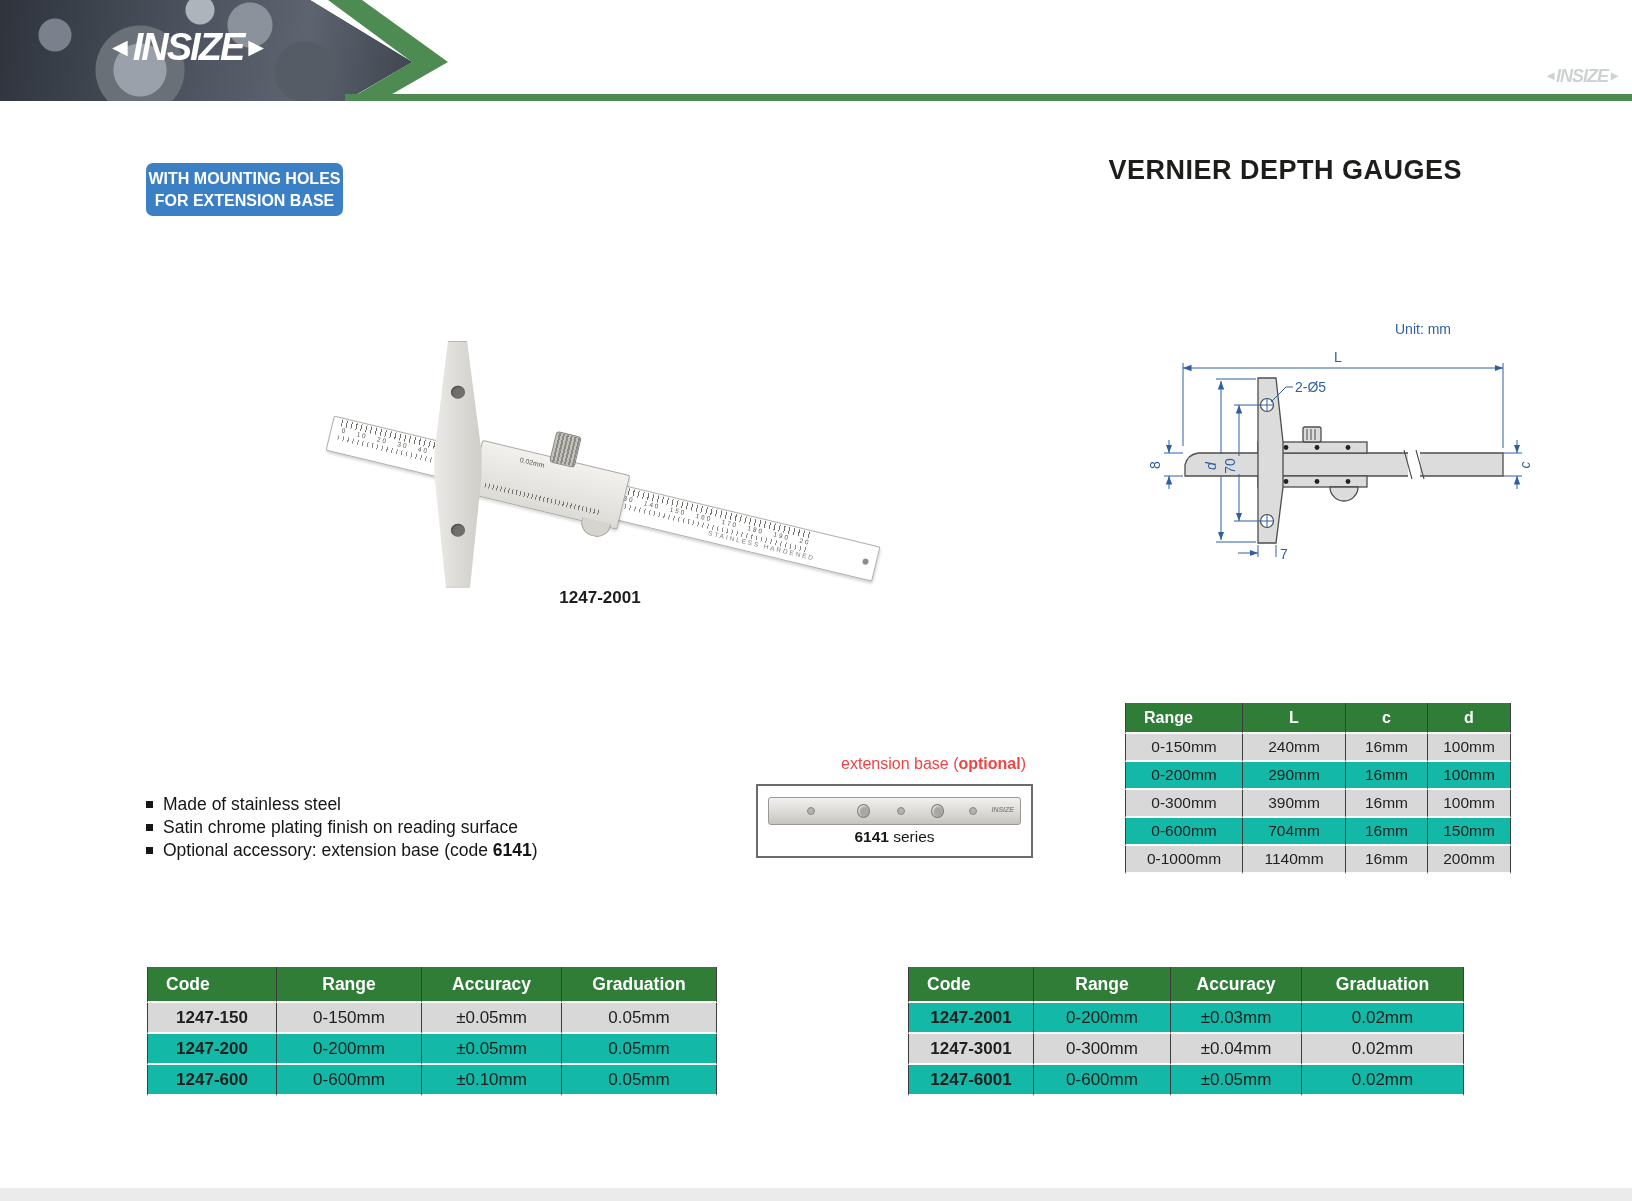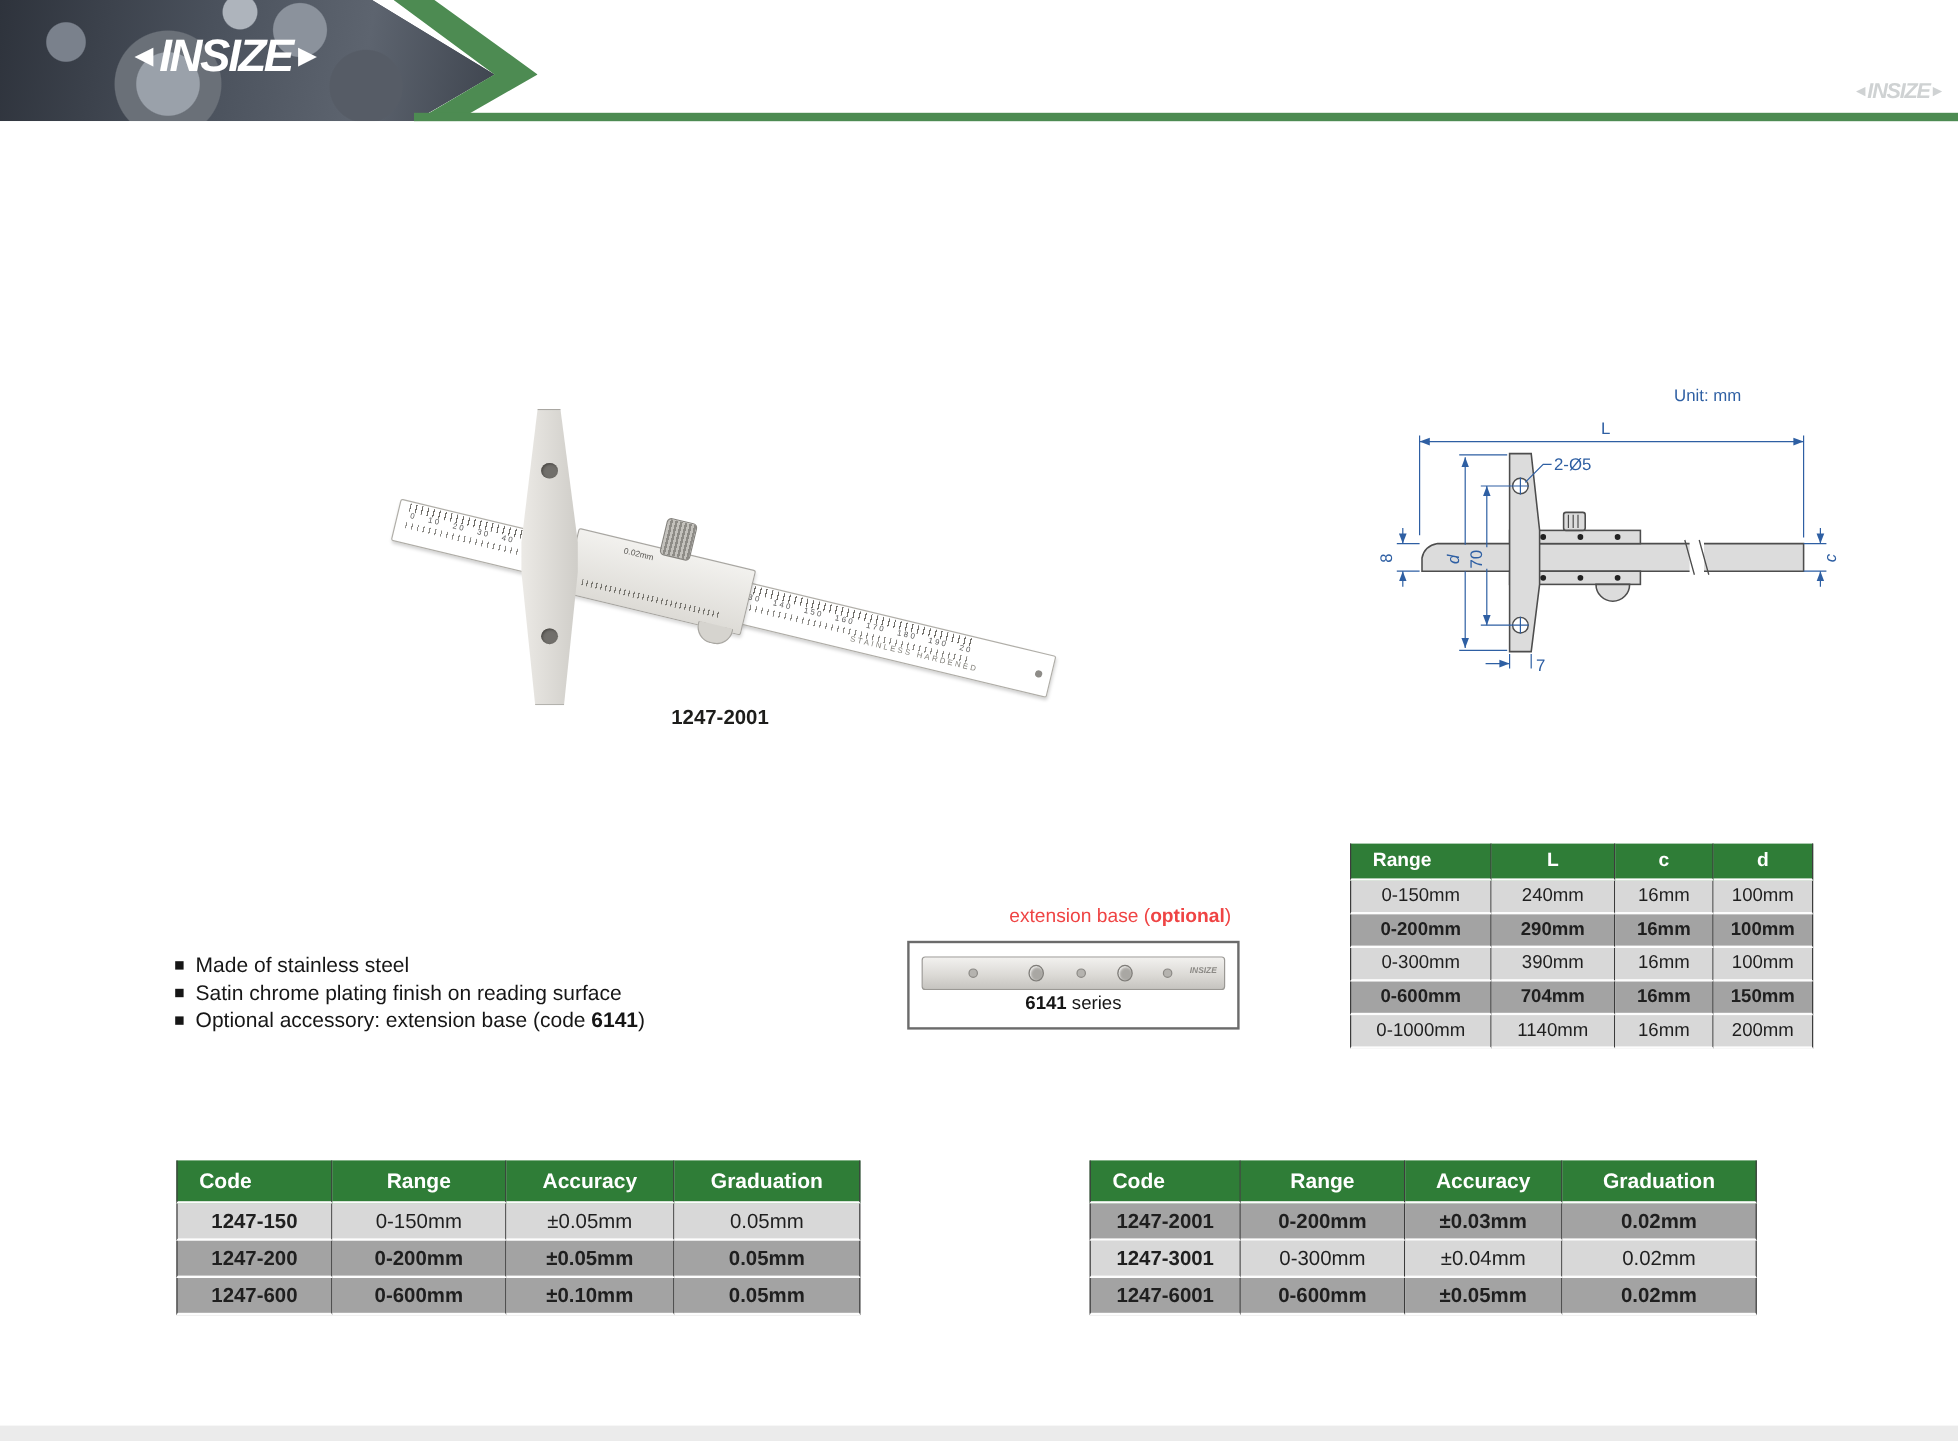--- a/index.html
+++ b/index.html
@@ -74,21 +74,21 @@
   .dim{stroke:var(--draw-blue,#2e5fa3);stroke-width:1;fill:none;}
 
   
   table.cat{position:absolute;border-collapse:separate;border-spacing:0;table-layout:fixed;}
   .cat th{background:var(--table-green,#2f7d37);color:#fff;font-weight:bold;}
   .cat th,.cat td{border-right:1px solid #3c3c3c;border-bottom:2px solid #fdfdfd;text-align:center;
     overflow:hidden;white-space:nowrap;}
   .cat th.first,.cat td.first{border-left:1px solid #3c3c3c;text-align:center;}
   .cat th.first{text-align:left;padding-left:18px;}
   .cat tr.dark td{background:#d8d8d8;}
-  .cat tr.light td{background:#a3a3a3;font-weight:bold;}
+  .cat tr.light td{background:#14b8a6;}
   .dimtbl{left:1125px;top:703px;width:386px;}
   .dimtbl th{height:27px;font-size:16px;}
   .dimtbl td{height:24px;font-size:15.5px;}
   .spec th{height:32px;font-size:17.5px;}
   .spec td{height:27px;font-size:17px;}
   .spec td.first{font-weight:bold;}
   .tleft{left:147px;top:967px;width:570px;}
   .tright{left:908px;top:967px;width:556px;}
 
   
@@ -116,20 +116,25 @@
 <div class="page">
 
   <div class="hdr">
     <div class="hdr-photo"></div>
     <div class="hdr-chevron"></div>
     <div class="hdr-bar"></div>
     <div class="hdr-logo"><span class="arr">◄</span><span>INSIZE</span><span class="arr">►</span></div>
     <div class="hdr-watermark"><span class="arr">◄</span><span>INSIZE</span><span class="arr">►</span></div>
   </div>
 
+  <div class="badge">
+    <span>WITH MOUNTING HOLES</span>
+    <span>FOR EXTENSION BASE</span>
+  </div>
+  <div class="title">VERNIER DEPTH GAUGES</div>
 
   <div class="product">
     <div class="gauge">
       <div class="beam">
         <div class="ticks t-top"></div>
         <div class="nums">0 10 20 30 40 50 60 70 80 90 100 110 120 130 140 150 160 170 180 190 200</div>
         <div class="ticks t-mid"></div>
         <div class="beam-text">STAINLESS HARDENED</div>
         <div class="end-hole"></div>
       </div>

